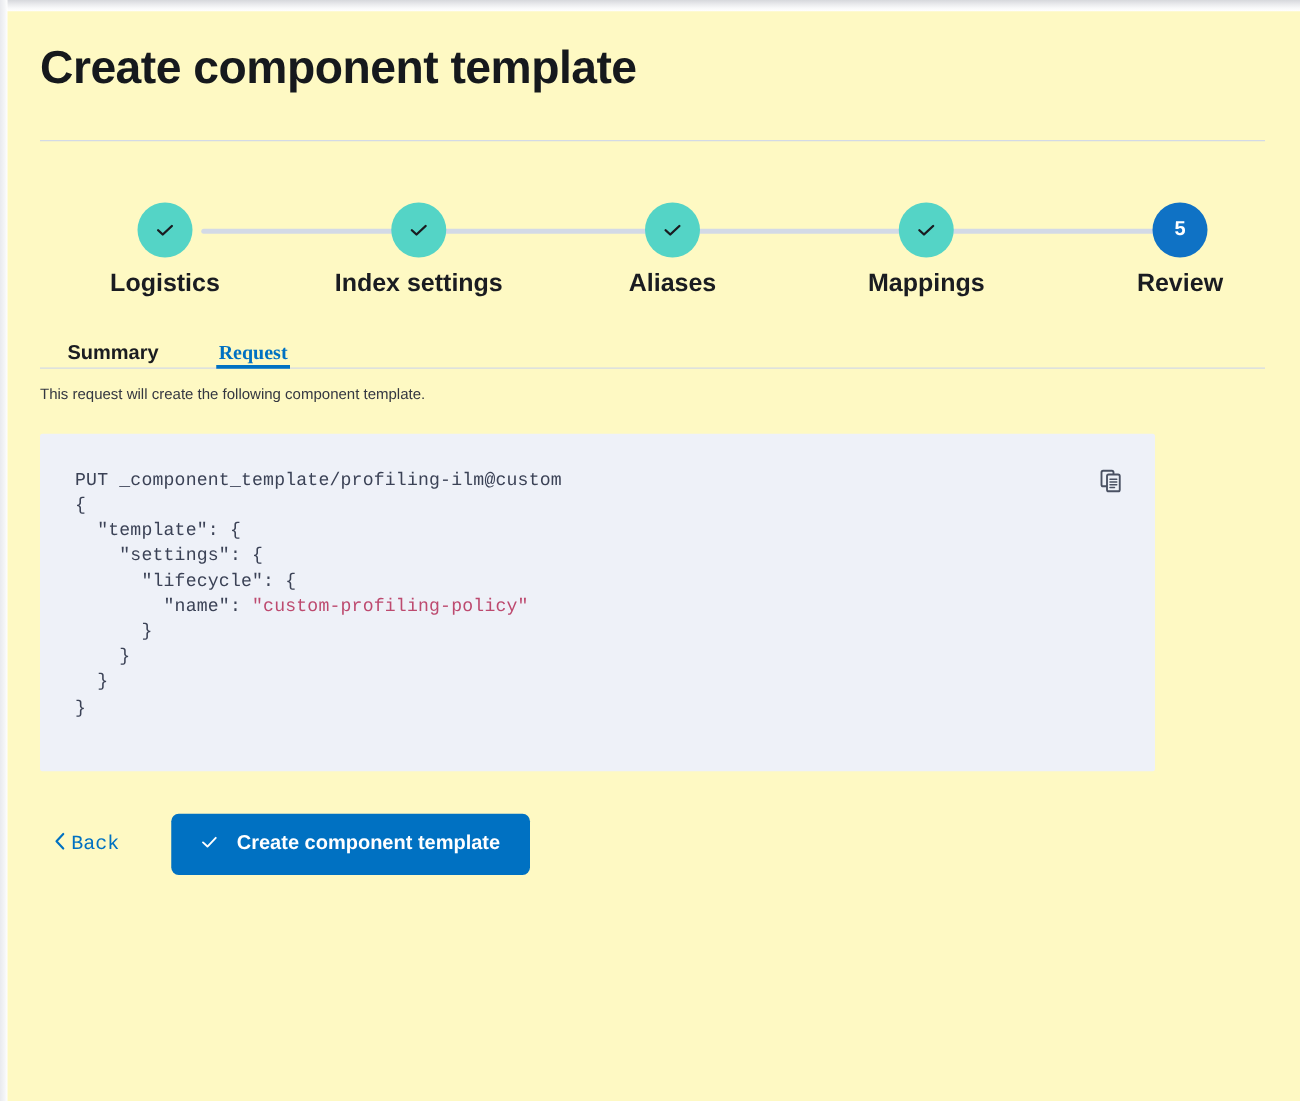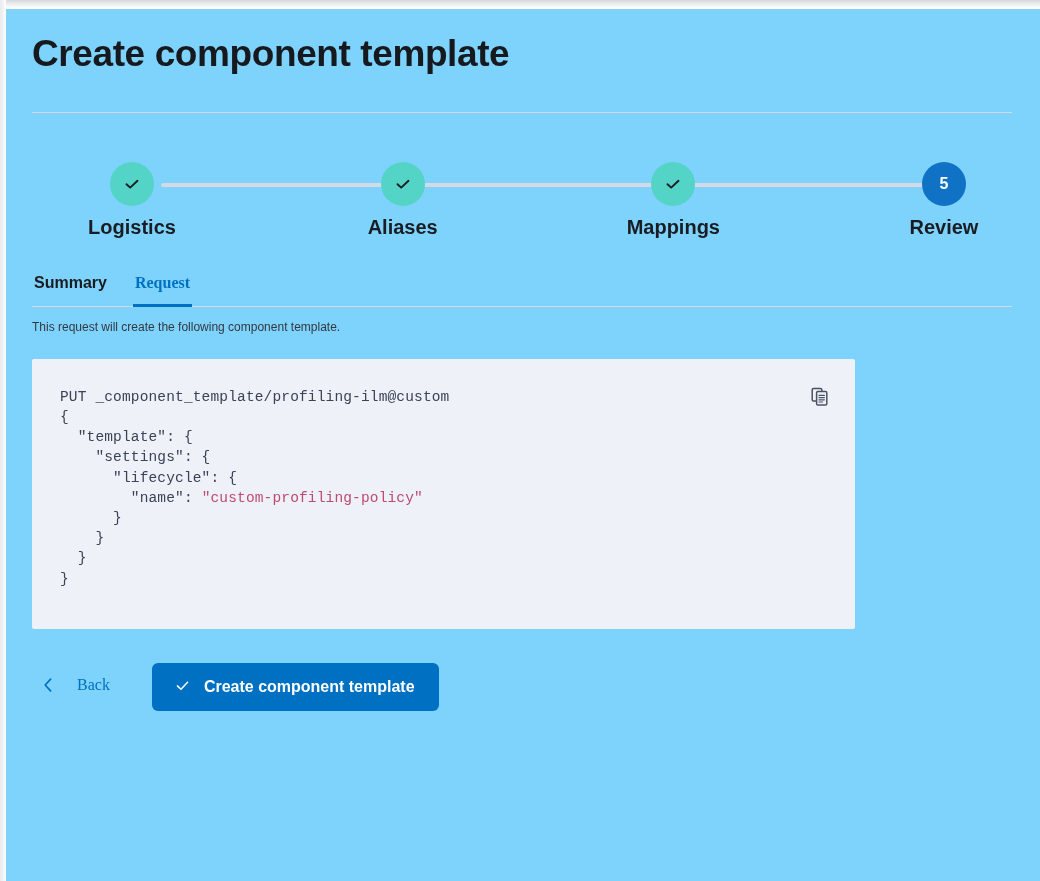--- a/index.html
+++ b/index.html
@@ -7,21 +7,21 @@
     margin: 0; padding: 0;
     width: 1040px; height: 881px;
     background: #ffffff;
     font-family: "Liberation Sans", sans-serif;
     color: #1a1c21;
     overflow: hidden;
   }
   .page {
     position: relative;
     width: 1040px; height: 881px;
-    background: #7dd3fc;
+    background: #fef9c3;
   }
   
   .top-shadow {
     position: absolute; top: 0; left: 0; width: 1040px; height: 9px;
     background: linear-gradient(to bottom, #d6d8dc 0%, #e8e9ec 35%, #f7f8f9 70%, #ffffff 100%);
     pointer-events: none;
   }
   .left-edge {
     position: absolute; top: 0; left: 0; width: 6px; height: 881px;
     background: linear-gradient(to right, #e9eaee 0%, #f4f5f7 60%, #ffffff 100%);
@@ -114,45 +114,46 @@
     margin-top: 26px;
     width: 980px;
     border-bottom: 1px solid #d3dae6;
     display: flex;
     gap: 24px;
   }
   .tab {
     font-size: 16px;
     font-weight: 700;
     color: #1a1c21;
-    padding: 4px 2px 12px 2px;
+    padding: 4px 2px 0 2px;
     cursor: pointer;
     border-bottom: 3px solid transparent;
     margin-bottom: -1px;
     background: none; border-left: none; border-right: none; border-top: none;
     font-family: inherit;
+    margin-left: 20px;
   }
   .tab.active {
     color: #0071c2;
     border-bottom-color: #0071c2;
     font-family: Liberation Serif, serif;
   }
 
   .desc {
     margin-top: 12px;
     font-size: 12px;
     color: #343741;
     line-height: 1.4;
   }
 
   
   .code-wrap {
     position: relative;
     margin-top: 23px;
-    width: 823px;
+    width: 892px;
     min-height: 260px;
     background: #eef1f8;
     border-radius: 2px;
     padding: 28px 34px 40px 28px;
   }
   pre.code {
     margin: 0;
     font-family: "Liberation Mono", "DejaVu Sans Mono", monospace;
     font-size: 14.5px;
     line-height: 20.2px;
@@ -171,27 +172,27 @@
   }
 
   
   .footer {
     margin-top: 34px;
     display: flex;
     align-items: center;
     gap: 42px;
   }
   .back-link {
-    display: flex; gap: 22px;
+    display: flex; align-items: center; gap: 2px;
     color: #0071c2;
     font-size: 16px;
     font-weight: 400;
     cursor: pointer;
     background: none; border: none; padding: 0 0 0 9px;
-    font-family: Liberation Serif, serif;
+    font-family: Liberation Mono, monospace;
   }
   .primary-btn {
     display: flex; align-items: center; gap: 13px;
     background: #0071c2;
     color: #ffffff;
     font-size: 16px;
     font-weight: 600;
     border: none;
     border-radius: 6px;
     padding: 14px 24px 14px 22px;
@@ -220,20 +221,30 @@
           <div class="step-circle">
             <span>
               <svg width="20" height="20" viewBox="0 0 20 20" fill="none">
                 <path d="M4.5 10.2 L8.2 13.6 L15.5 6.8" stroke="#1a1c21" stroke-width="1.9" stroke-linecap="round" stroke-linejoin="round"></path>
               </svg>
             </span>
           </div>
           <div class="step-label">Logistics</div>
         </div>
 
+        <div class="step">
+          <div class="step-circle">
+            <span>
+              <svg width="20" height="20" viewBox="0 0 20 20" fill="none">
+                <path d="M4.5 10.2 L8.2 13.6 L15.5 6.8" stroke="#1a1c21" stroke-width="1.9" stroke-linecap="round" stroke-linejoin="round"></path>
+              </svg>
+            </span>
+          </div>
+          <div class="step-label">Index settings</div>
+        </div>
 
         <div class="step">
           <div class="step-circle">
             <span>
               <svg width="20" height="20" viewBox="0 0 20 20" fill="none">
                 <path d="M4.5 10.2 L8.2 13.6 L15.5 6.8" stroke="#1a1c21" stroke-width="1.9" stroke-linecap="round" stroke-linejoin="round"></path>
               </svg>
             </span>
           </div>
           <div class="step-label">Aliases</div>

